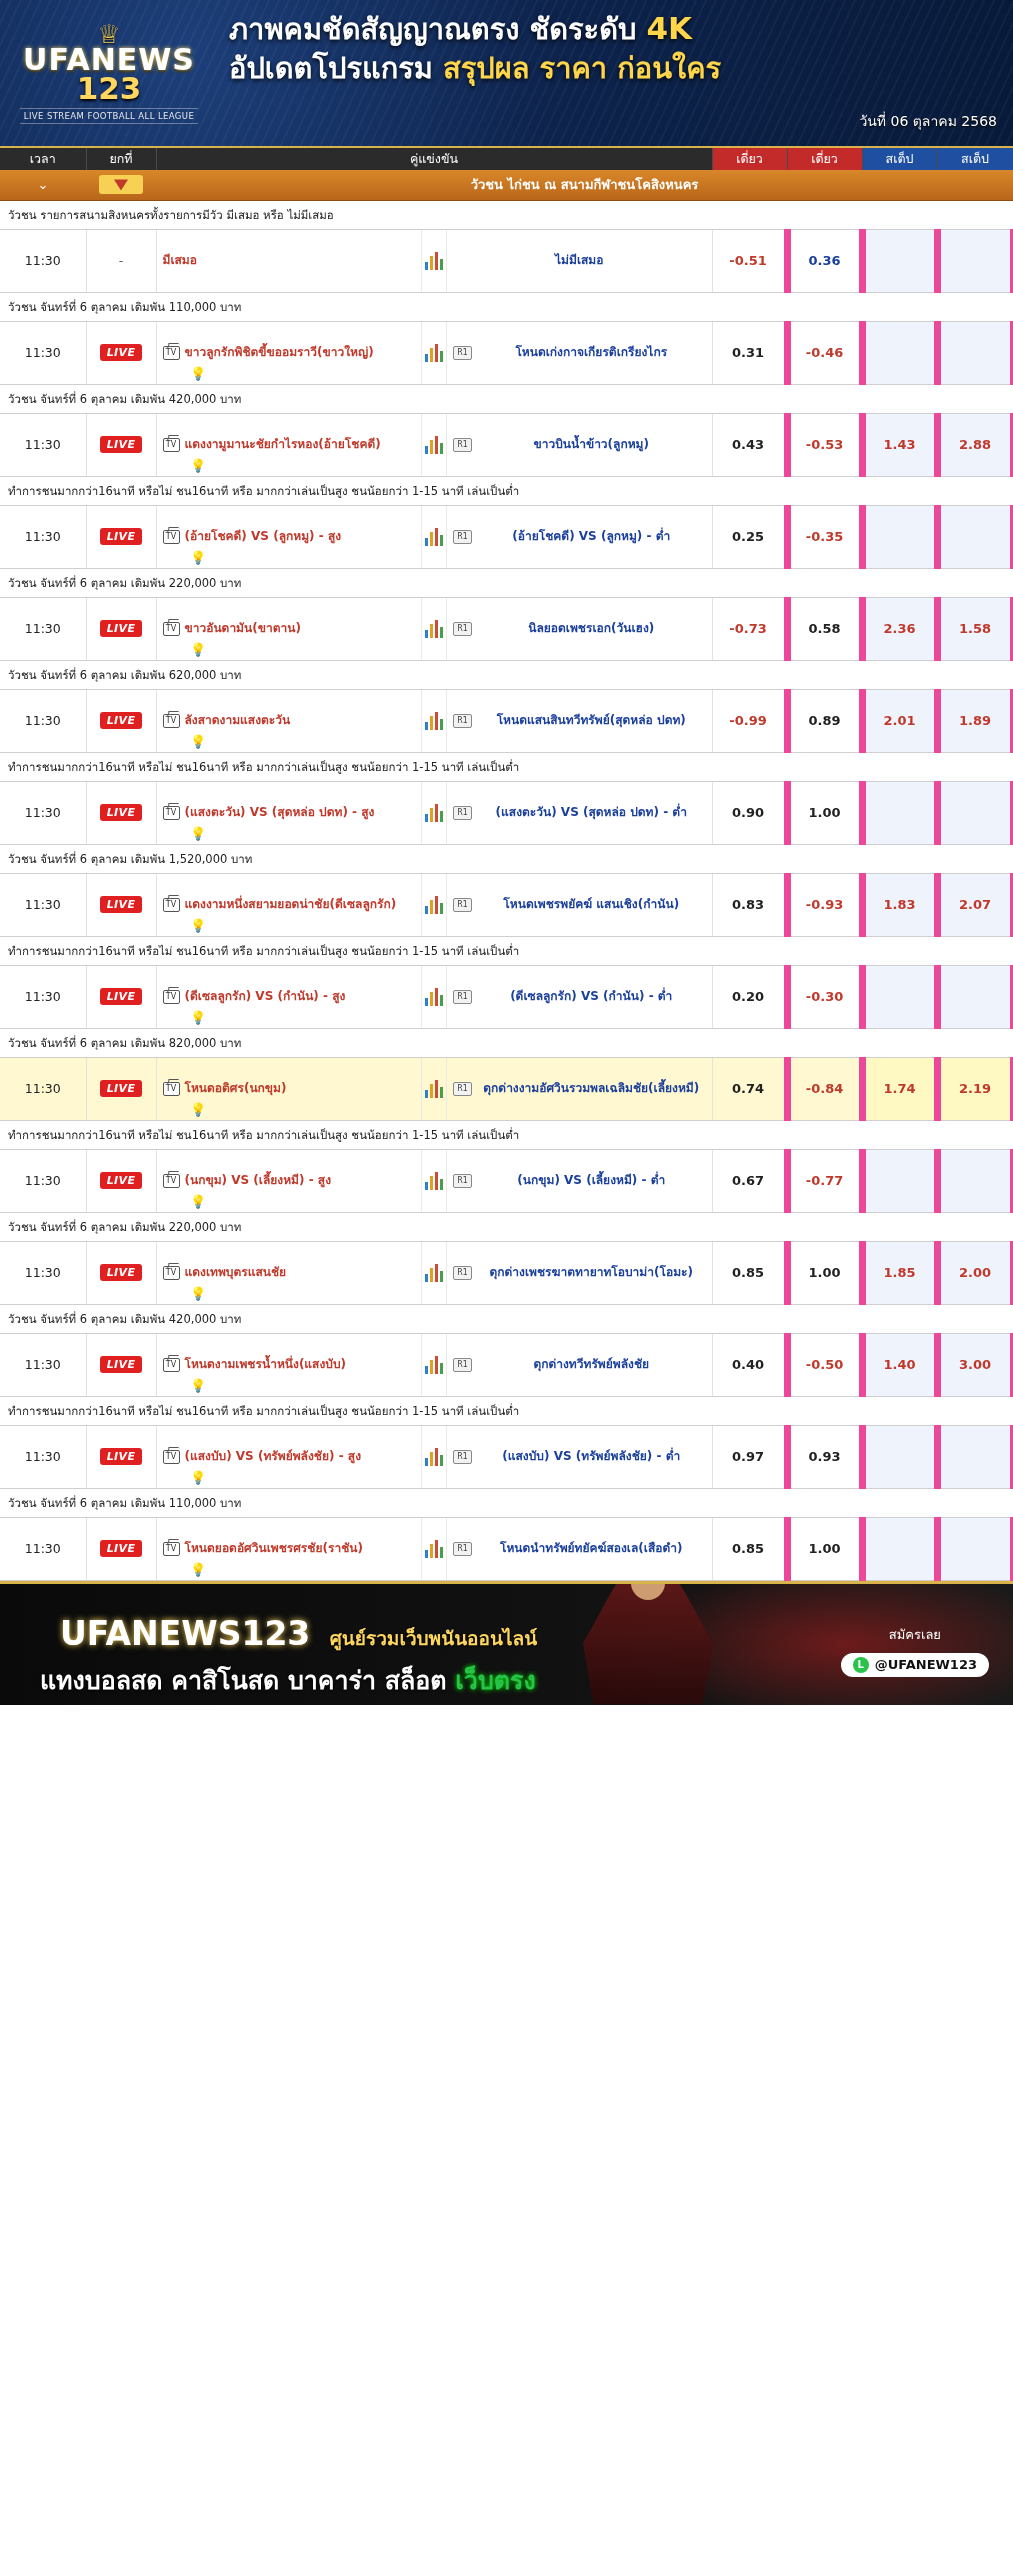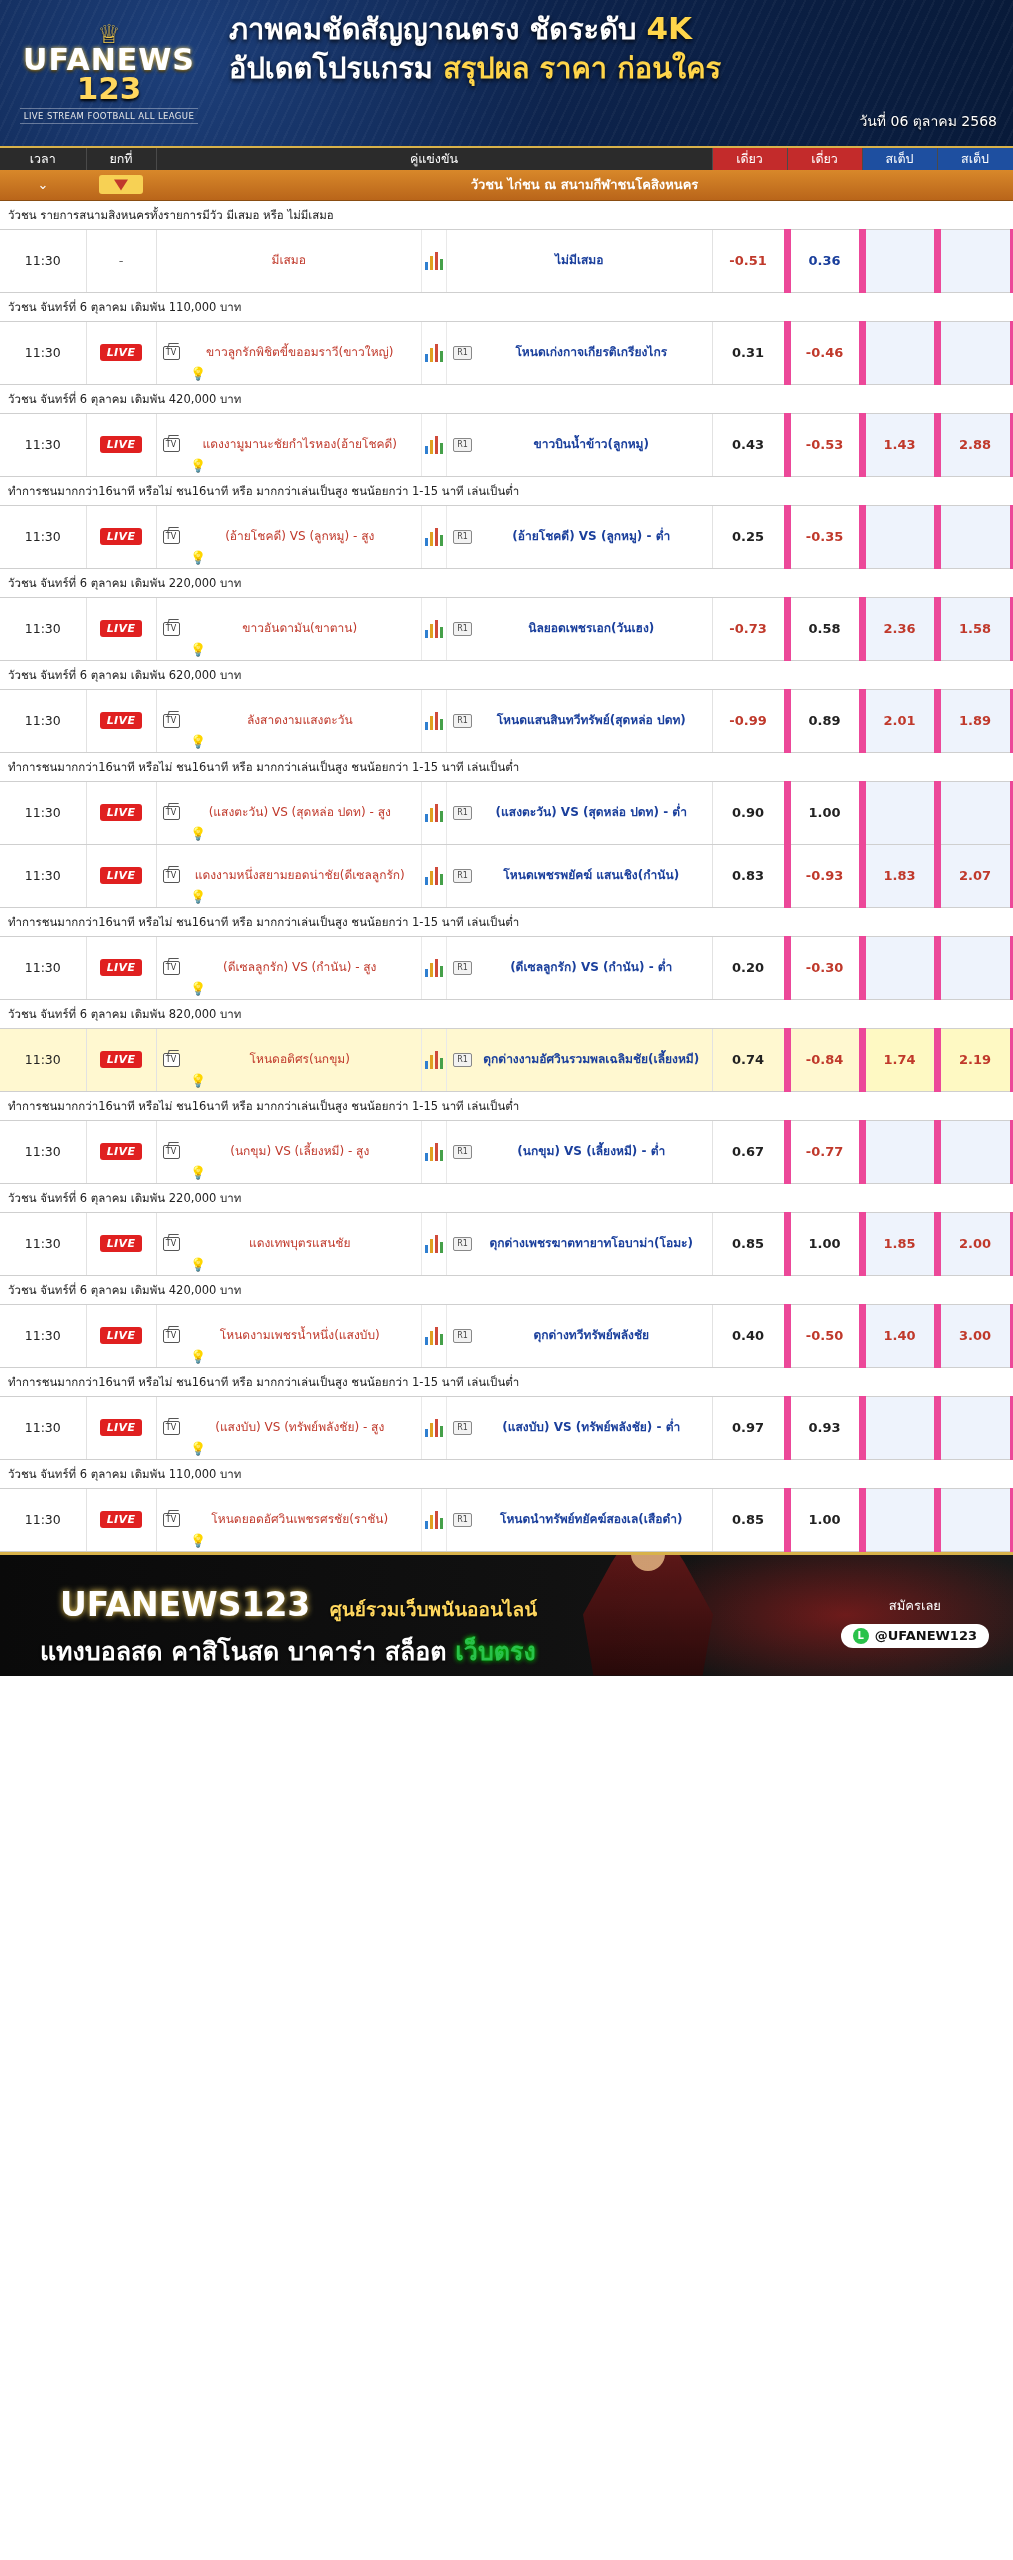--- a/index.html
+++ b/index.html
@@ -205,21 +205,21 @@
     flex:0 0 auto;
     width:19px; height:14px;
     border:1px solid #888; border-radius:2px;
     background:#f2f2f2;
     font-size:8px; line-height:12px; text-align:center; color:#444;
   }
   .tname{
     font-size:12px; line-height:1.25; min-width:0;
     word-break:break-word;
   }
-  .tname.red{ color:#c0392b; font-weight:normal; text-align:center; flex:1; }
+  .tname.red{ color:#c0392b; font-weight:bold; text-align:left; flex:1; }
   .tname.blue{ color:#1a3f9c; font-weight:bold; text-align:center; flex:1; }
   .bulb{
     position:absolute;
     font-size:13px; color:#f2c94c;
   }
   .side{ position:relative; }
   .bulb{ left:34px; bottom:3px; }
 
   .stats{
     flex:0 0 26px;
@@ -571,20 +571,23 @@
                 <span class="r1icon">R1</span>
                 <span class="tname blue">(แสงตะวัน) VS (สุดหล่อ ปดท) - ต่ำ</span>
               </div>
             </div>
           </td>
           <td class="odd white"><span class="v-dark">0.90</span></td>
           <td class="odd white"><span class="v-dark">1.00</span></td>
           <td class="odd blue"></td>
           <td class="odd blue"></td>
         </tr>
+        <tr class="note">
+          <td colspan="7">วัวชน จันทร์ที่ 6 ตุลาคม เดิมพัน 1,520,000 บาท</td>
+        </tr>
         <tr class="match">
           <td class="time">11:30</td>
           <td class="rank"><span class="live-badge">LIVE</span></td>
           <td class="match">
             <div class="mwrap">
               <div class="side home">
                 <span class="tvicon">TV</span>
                 <span class="tname red">แดงงามหนึ่งสยามยอดน่าชัย(ดีเซลลูกรัก)</span>
                 <span class="bulb">💡</span>
               </div>

